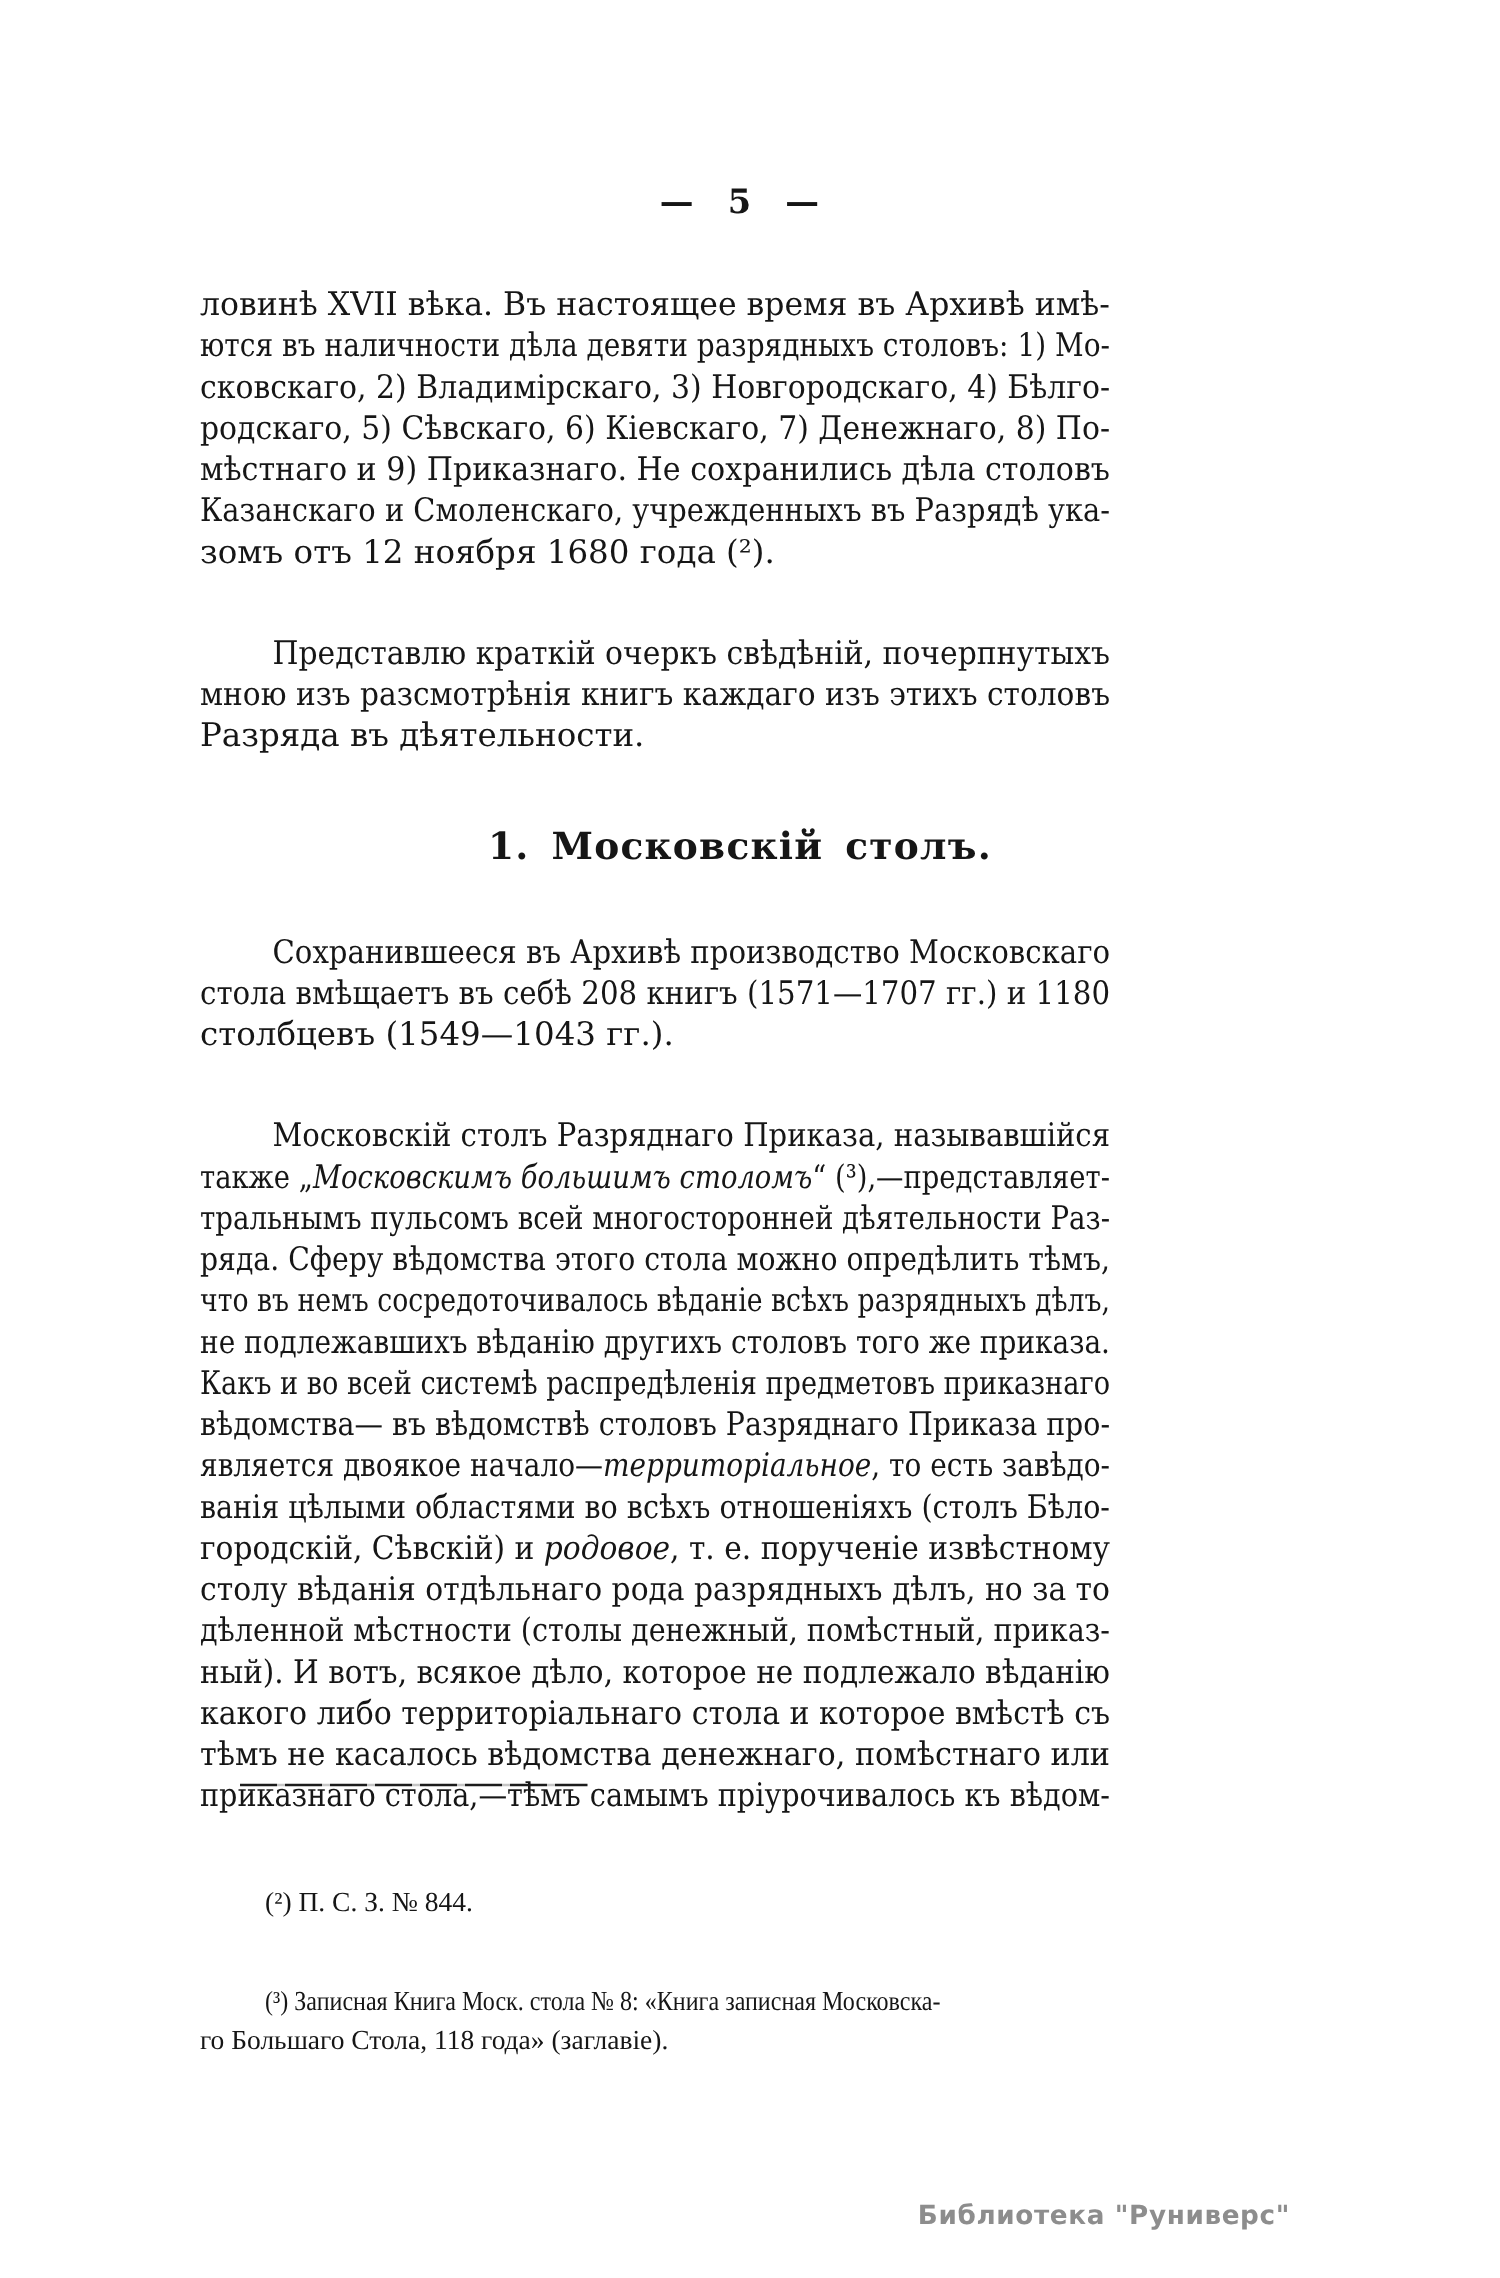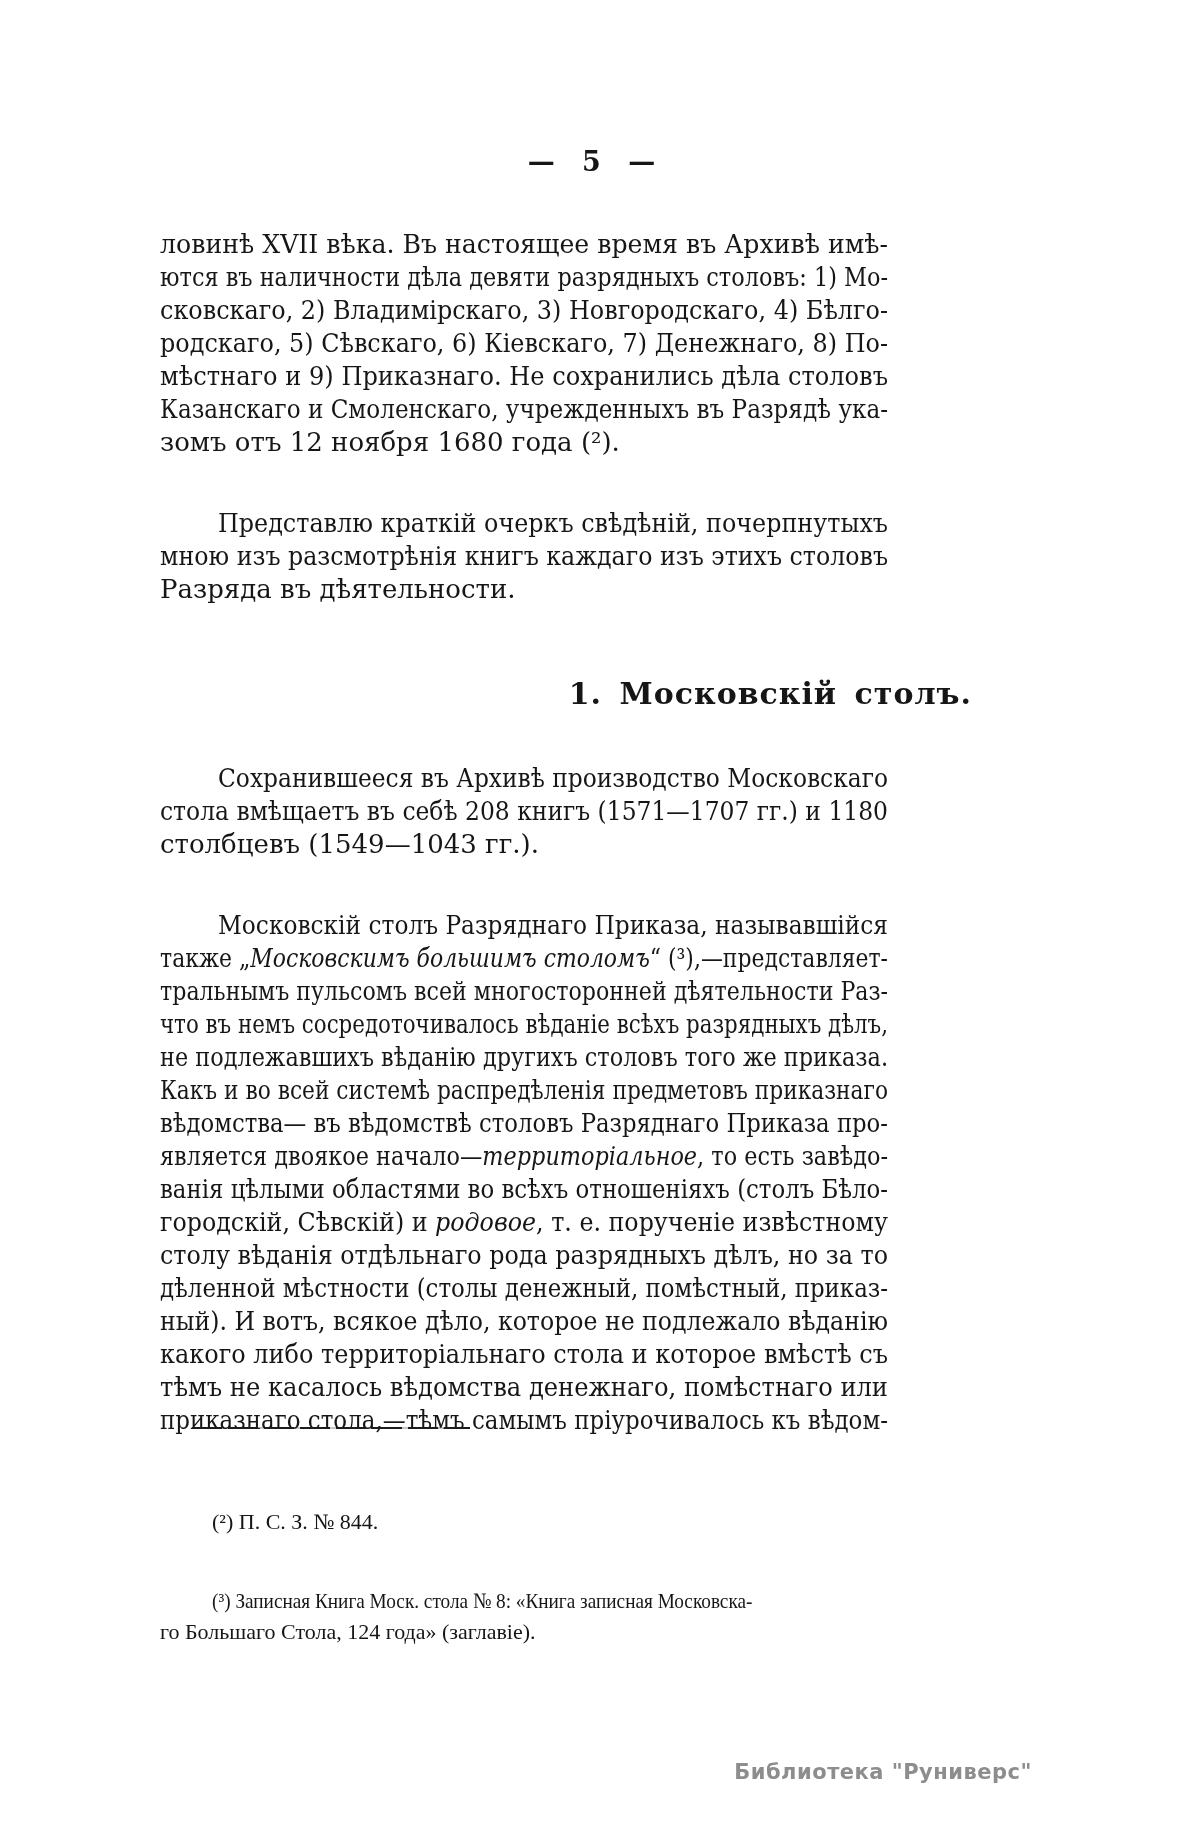--- a/index.html
+++ b/index.html
@@ -15,23 +15,23 @@
     word-spacing:16px;letter-spacing:1px;
   }
   .text-column{
     position:absolute;left:160px;top:228px;width:728px;
     font-size:26px;
   }
   .line{height:33px;line-height:33px;white-space:nowrap;overflow:visible;}
   .line .fit{display:inline-block;transform-origin:0 50%;white-space:pre;}
   .line.indent{padding-left:58px;margin-top:48px;}
   .heading{
-    height:40px;line-height:40px;margin:68px 0 30px 0;
-    text-align:right;font-weight:bold;font-size:30px;
-    letter-spacing:1px;position:relative;left:84px;
+    height:40px;line-height:40px;margin:52px 0 30px 0;
+    text-align:center;font-weight:bold;font-size:30px;
+    letter-spacing:1px;position:relative;left:68px;
     word-spacing:6px;
   }
   .footnote-rule{
     position:absolute;left:192px;top:1427px;width:278px;height:2px;
     background:repeating-linear-gradient(90deg,#1c1c1c 0 30px,rgba(28,28,28,0.25) 30px 36px);
   }
   .footnotes{
     position:absolute;left:160px;top:1458px;width:728px;
     font-size:22px;
   }
@@ -60,36 +60,37 @@
     <div class="line indent j"><span class="fit" style="transform: scaleX(0.917062);"><span>Представлю краткій очеркъ свѣдѣній, почерпнутыхъ</span></span></div>
     <div class="line j"><span class="fit" style="transform: scaleX(0.911959);"><span>мною изъ разсмотрѣнія книгъ каждаго изъ этихъ столовъ</span></span></div>
     <div class="line"><span class="fit"><span>Разряда въ дѣятельности.</span></span></div>
     <div class="heading">1. Московскій столъ.</div>
     <div class="line indent j"><span class="fit" style="transform: scaleX(0.898029);"><span>Сохранившееся въ Архивѣ производство Московскаго</span></span></div>
     <div class="line j"><span class="fit" style="transform: scaleX(0.900642);"><span>стола вмѣщаетъ въ себѣ 208 книгъ (1571—1707 гг.) и 1180</span></span></div>
     <div class="line"><span class="fit"><span>столбцевъ (1549—1043 гг.).</span></span></div>
     <div class="line indent j"><span class="fit" style="transform: scaleX(0.895124);"><span>Московскій столъ Разряднаго Приказа, называвшійся</span></span></div>
     <div class="line j"><span class="fit" style="transform: scaleX(0.843065);"><span>также „</span><i>Московскимъ большимъ столомъ</i><span>“ (³),—представляет-</span></span></div>
     <div class="line j"><span class="fit" style="transform: scaleX(0.850452);"><span>тральнымъ пульсомъ всей многосторонней дѣятельности Раз-</span></span></div>
+    <div class="line j"><span class="fit" style="transform: scaleX(0.869789);"><span>ряда. Сферу вѣдомства этого стола можно опредѣлить тѣмъ,</span></span></div>
     <div class="line j"><span class="fit" style="transform: scaleX(0.821337);"><span>что въ немъ сосредоточивалось вѣданіе всѣхъ разрядныхъ дѣлъ,</span></span></div>
     <div class="line j"><span class="fit" style="transform: scaleX(0.860504);"><span>не подлежавшихъ вѣданію другихъ столовъ того же приказа.</span></span></div>
     <div class="line j"><span class="fit" style="transform: scaleX(0.835656);"><span>Какъ и во всей системѣ распредѣленія предметовъ приказнаго</span></span></div>
     <div class="line j"><span class="fit" style="transform: scaleX(0.874688);"><span>вѣдомства— въ вѣдомствѣ столовъ Разряднаго Приказа про-</span></span></div>
     <div class="line j"><span class="fit" style="transform: scaleX(0.859853);"><span>является двоякое начало—</span><i>территоріальное</i><span>, то есть завѣдо-</span></span></div>
     <div class="line j"><span class="fit" style="transform: scaleX(0.877984);"><span>ванія цѣлыми областями во всѣхъ отношеніяхъ (столъ Бѣло-</span></span></div>
     <div class="line j"><span class="fit" style="transform: scaleX(0.913103);"><span>городскій, Сѣвскій) и </span><i>родовое</i><span>, т. е. порученіе извѣстному</span></span></div>
     <div class="line j"><span class="fit" style="transform: scaleX(0.915687);"><span>столу вѣданія отдѣльнаго рода разрядныхъ дѣлъ, но за то</span></span></div>
     <div class="line j"><span class="fit" style="transform: scaleX(0.879509);"><span>дѣленной мѣстности (столы денежный, помѣстный, приказ-</span></span></div>
     <div class="line j"><span class="fit" style="transform: scaleX(0.907748);"><span>ный). И вотъ, всякое дѣло, которое не подлежало вѣданію</span></span></div>
     <div class="line j"><span class="fit" style="transform: scaleX(0.922176);"><span>какого либо территоріальнаго стола и которое вмѣстѣ съ</span></span></div>
     <div class="line j"><span class="fit" style="transform: scaleX(0.930184);"><span>тѣмъ не касалось вѣдомства денежнаго, помѣстнаго или</span></span></div>
     <div class="line j"><span class="fit" style="transform: scaleX(0.882073);"><span>приказнаго стола,—тѣмъ самымъ пріурочивалось къ вѣдом-</span></span></div>
   </div>
 
 <div class="footnote-rule"></div>
 
 <div class="footnotes" id="footnotes">
     <div class="line indent"><span class="fit"><span>(²) П. С. З. № 844.</span></span></div>
     <div class="line indent j"><span class="fit" style="transform: scaleX(0.874603);"><span>(³) Записная Книга Моск. стола № 8: «Книга записная Московска-</span></span></div>
-    <div class="line"><span class="fit"><span>го Большаго Стола, 124 года» (заглавіе).</span></span></div>
+    <div class="line"><span class="fit"><span>го Большаго Стола, 118 года» (заглавіе).</span></span></div>
   </div>
 
 <div class="watermark">Библиотека "Руниверс"</div>
 
 </body></html>

